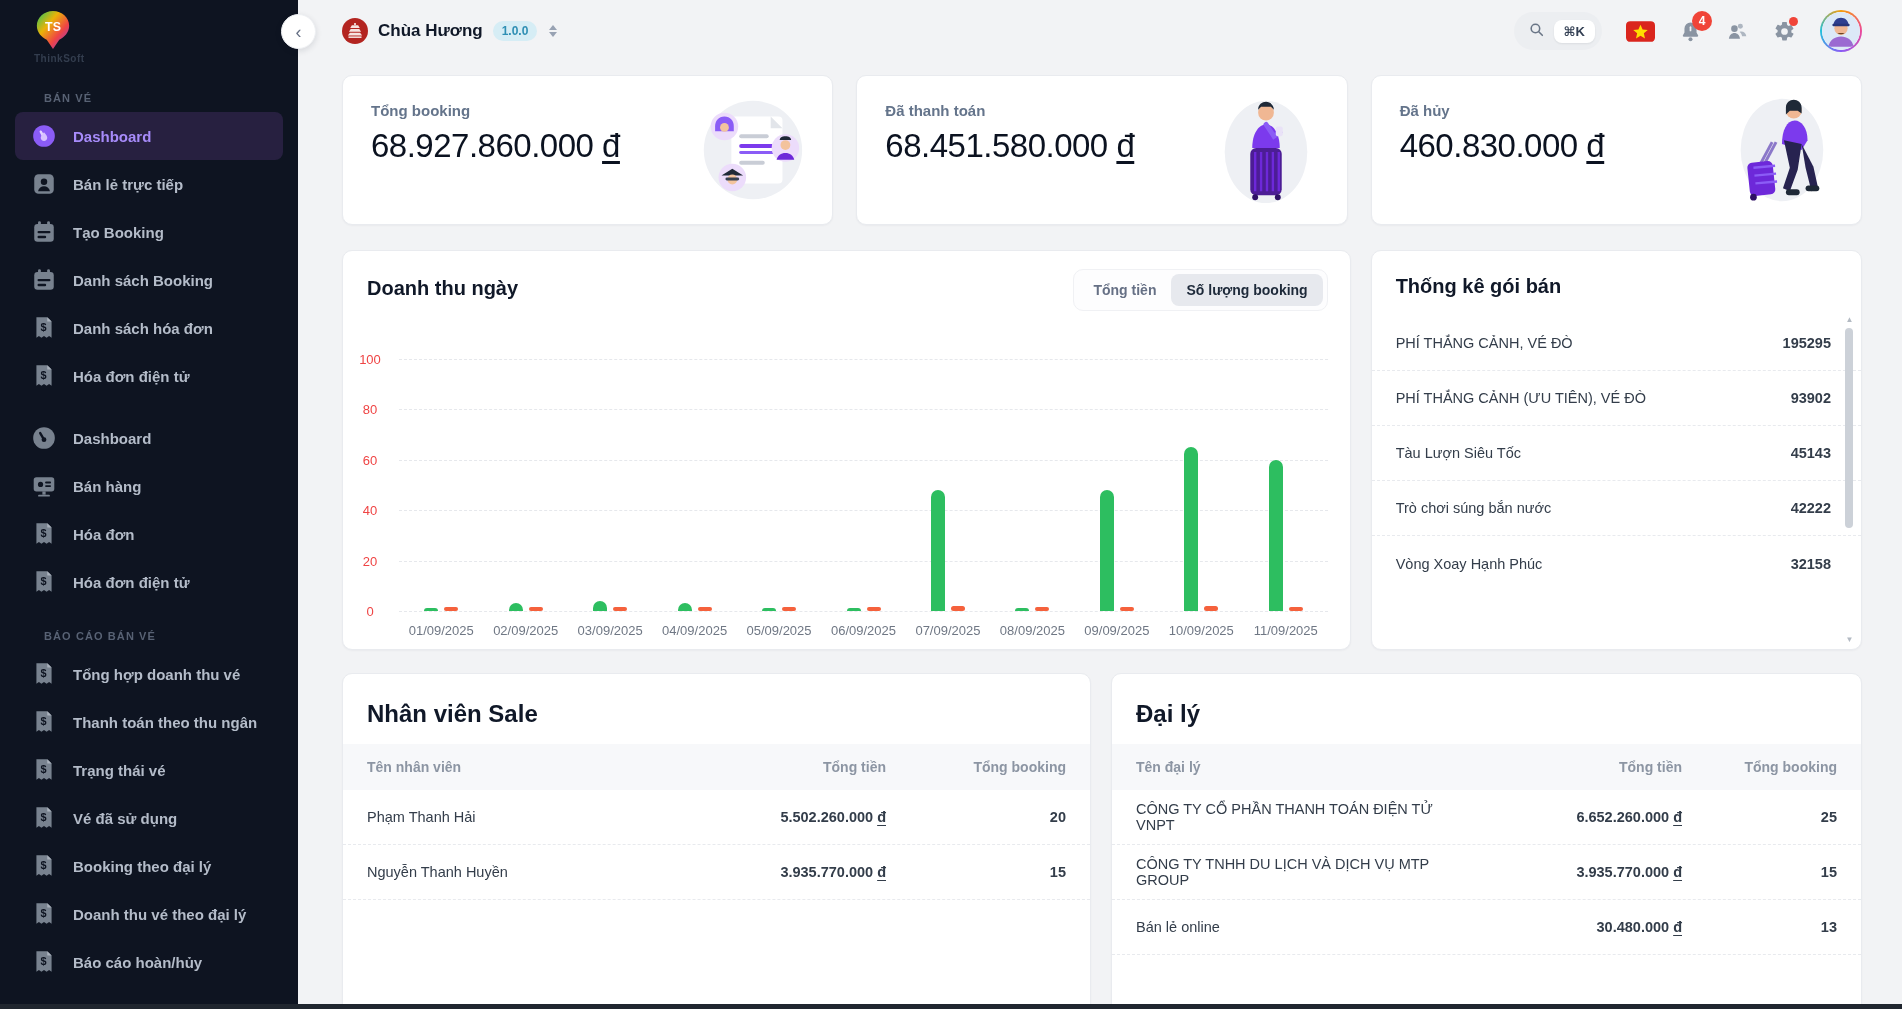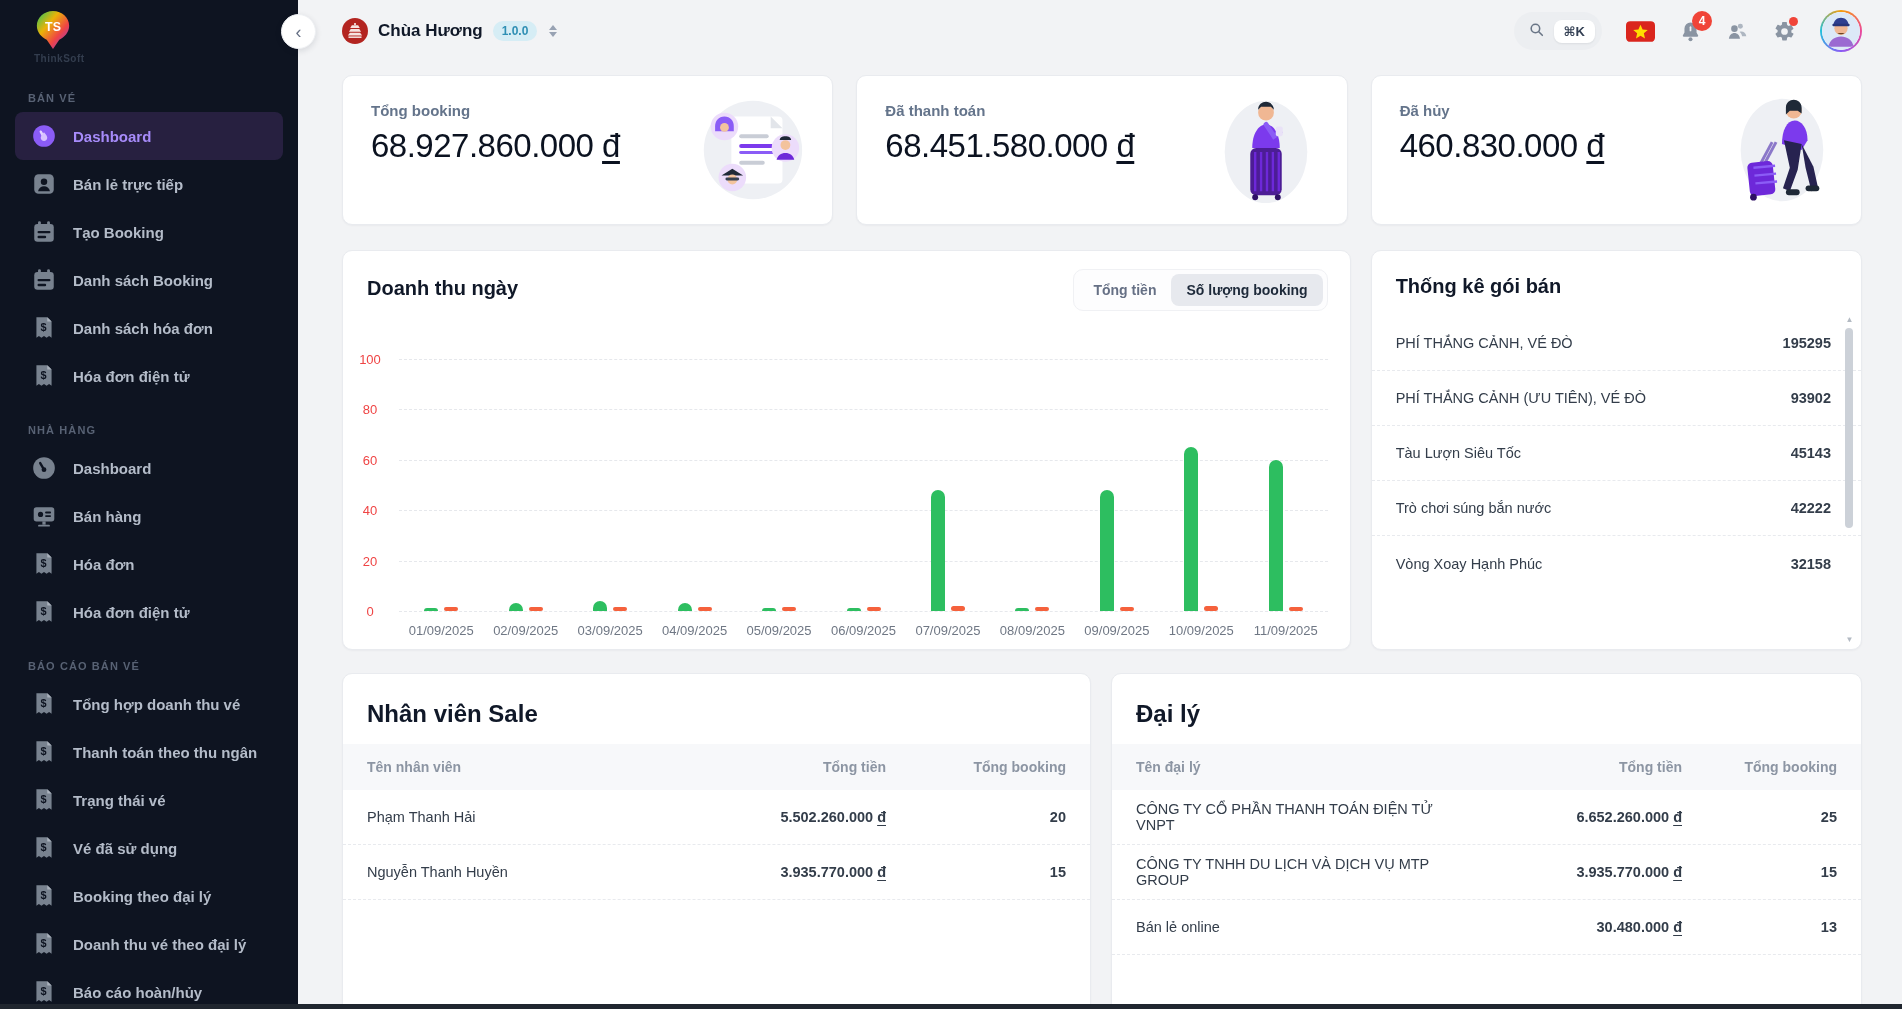--- a/index.html
+++ b/index.html
@@ -7,21 +7,21 @@
   body { font-family:"Liberation Sans","DejaVu Sans",sans-serif; background:#f2f3f5; color:#101828; }
   .app { position:relative; width:1902px; height:1009px; overflow:hidden; }
 
   
   .sidebar { position:absolute; left:0; top:0; width:298px; height:100%; background:#0e1421; z-index:5; }
   .logo-wrap { padding:10px 0 4px 34px; }
   .logo-pin { width:38px; height:42px; display:block; }
   .logo-brand { font-size:10px; color:#333d4e; font-weight:700; margin-top:1px; letter-spacing:.5px; }
   .nav { margin-top:10px; }
   .nav-section { margin-top:14px; }
-  .nav-label { padding:10px 28px 8px 28px; font-size:11px; font-weight:700; letter-spacing:1.1px; color:#586274; }
+  .nav-label { padding:10px 28px 8px 44px; font-size:11px; font-weight:700; letter-spacing:1.1px; color:#586274; }
   .side-item { display:flex; align-items:center; gap:16px; height:48px; margin:0 15px; padding:0 16px; border-radius:8px; cursor:pointer; }
   .side-item .si-icon { width:26px; height:26px; flex:0 0 26px; }
   .side-item .si-icon svg { width:26px; height:26px; display:block; }
   .side-item .si-label { font-size:15px; font-weight:600; color:#b4bcc9; white-space:nowrap; }
   .side-item.active { background:#272040; }
   .side-item.active .si-label { color:#a78bfa; font-weight:700; }
 
   .collapse-btn { position:absolute; left:281px; top:14px; width:35px; height:35px; border-radius:50%;
     background:#fff; border:1px solid #eef0f3; box-shadow:0 2px 6px rgba(16,24,40,.12); z-index:9;
     display:flex; align-items:center; justify-content:center; cursor:pointer; color:#667085; font-size:18px; line-height:1; }
@@ -183,21 +183,20 @@
               <svg viewBox="0 0 24 24">
                 <path d="M5 2h10l4 4v15l-2.3-1.6-2.3 1.6-2.4-1.6L9.6 21l-2.3-1.6L5 21V2z" fill="#78828f"></path>
                 <path d="M15 2l4 4h-4z" fill="#a9b1bc"></path>
                 <text x="11.5" y="14.5" font-size="10" font-weight="bold" fill="#0e1421" text-anchor="middle">$</text>
               </svg>
             </span>
             <span class="si-label">Hóa đơn điện tử</span>
           </div>
         </div>
         <div class="nav-section">
-          <div class="nav-label">NHÀ HÀNG</div>
           <div class="side-item">
             <span class="si-icon">
               <svg viewBox="0 0 24 24">
                 <circle cx="12" cy="12" r="10" fill="#78828f"></circle>
                 <path d="M12 13.5 8.5 7.5" stroke="#0e1421" stroke-width="2.2" stroke-linecap="round"></path>
                 <circle cx="12" cy="13.5" r="2.2" fill="#0e1421"></circle>
               </svg>
             </span>
             <span class="si-label">Dashboard</span>
           </div>

